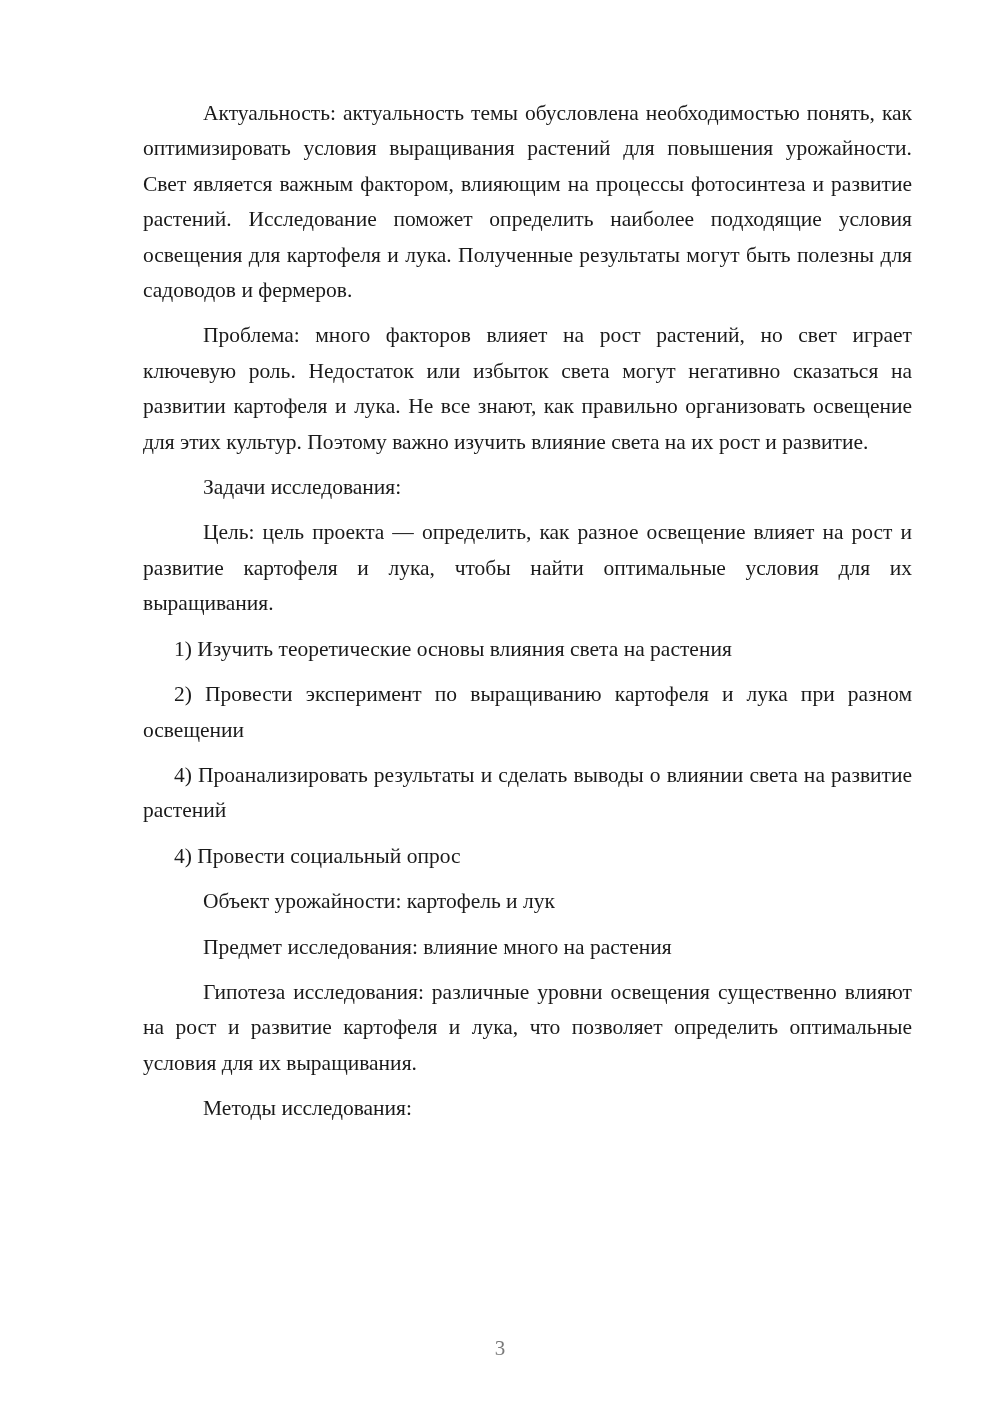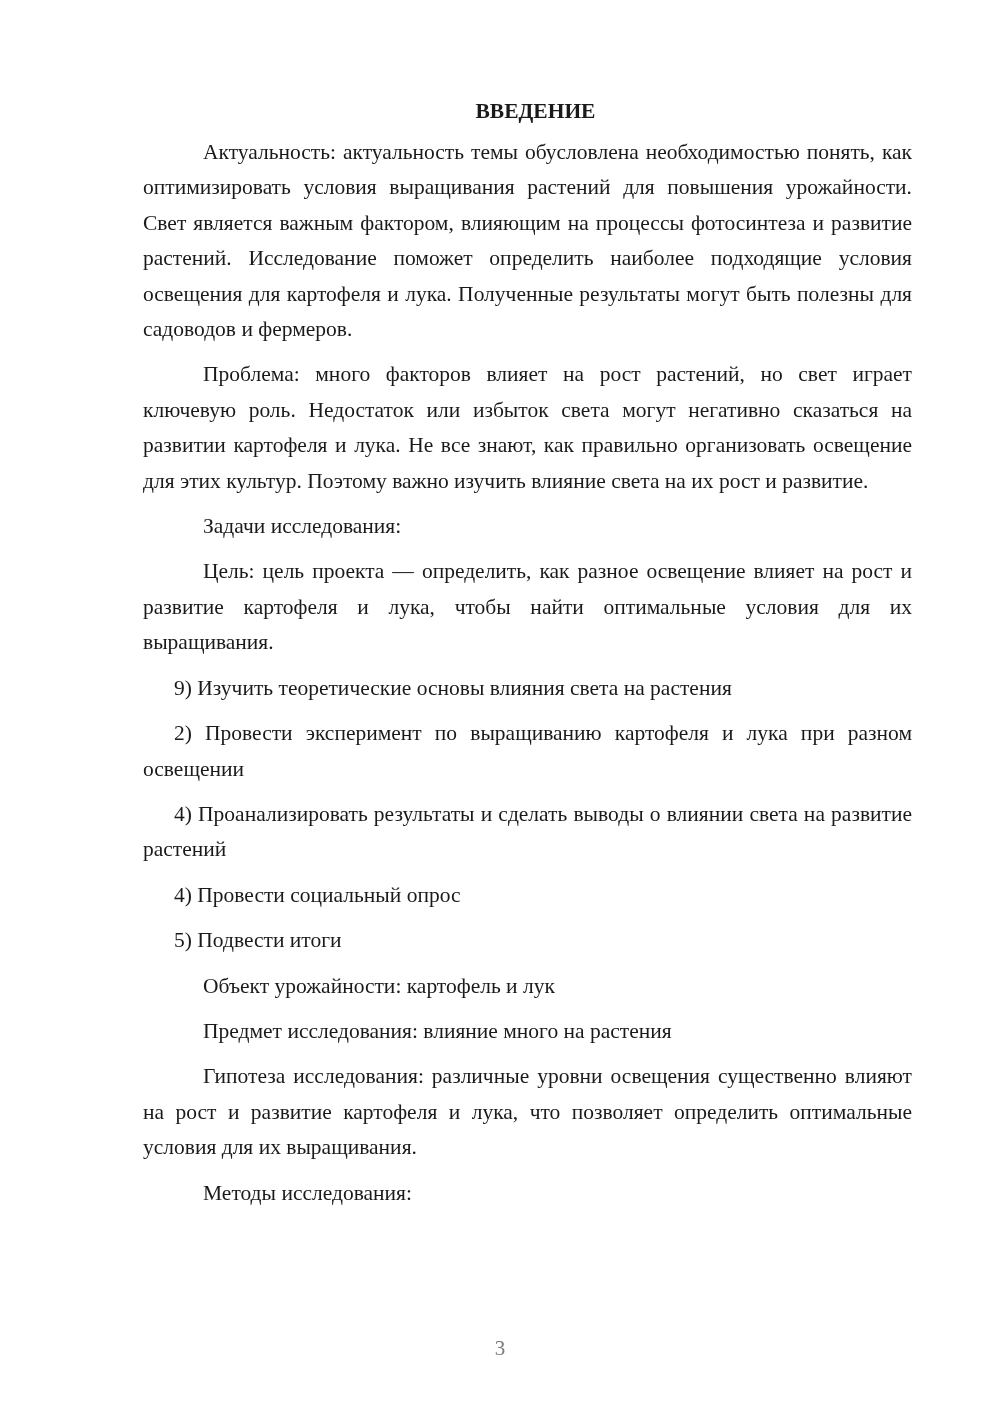--- a/index.html
+++ b/index.html
@@ -15,29 +15,27 @@
     p.li { text-indent: 31px; }
     .pnum {
       position: absolute; left: 0; width: 1000px; top: 1336px; text-align: center;
       font-family: "Liberation Serif", serif; font-size: 21px; color: #7a7a7a;
     }
   </style>
 </head>
 <body>
 
 <div class="page">
-  <div class="title">ВВЕДЕНИЕ</div>
   <p class="ind">Актуальность: актуальность темы обусловлена необходимостью понять, как оптимизировать условия выращивания растений для повышения урожайности. Свет является важным фактором, влияющим на процессы фотосинтеза и развитие растений. Исследование поможет определить наиболее подходящие условия освещения для картофеля и лука. Полученные результаты могут быть полезны для садоводов и фермеров.</p>
   <p class="ind">Проблема: много факторов влияет на рост растений, но свет играет ключевую роль. Недостаток или избыток света могут негативно сказаться на развитии картофеля и лука. Не все знают, как правильно организовать освещение для этих культур. Поэтому важно изучить влияние света на их рост и развитие.</p>
   <p class="ind">Задачи исследования:</p>
   <p class="ind">Цель: цель проекта — определить, как разное освещение влияет на рост и развитие картофеля и лука, чтобы найти оптимальные условия для их выращивания.</p>
-  <p class="li">9) Изучить теоретические основы влияния света на растения</p>
+  <p class="li">1) Изучить теоретические основы влияния света на растения</p>
   <p class="li">2) Провести эксперимент по выращиванию картофеля и лука при разном освещении</p>
   <p class="li">4) Проанализировать результаты и сделать выводы о влиянии света на развитие растений</p>
   <p class="li">4) Провести социальный опрос</p>
-  <p class="li">5) Подвести итоги</p>
   <p class="ind">Объект урожайности: картофель и лук</p>
   <p class="ind">Предмет исследования: влияние много на растения</p>
   <p class="ind">Гипотеза исследования: различные уровни освещения существенно влияют на рост и развитие картофеля и лука, что позволяет определить оптимальные условия для их выращивания.</p>
   <p class="ind">Методы исследования:</p>
 </div>
 
 <div class="pnum">3</div>
 
 </body></html>

